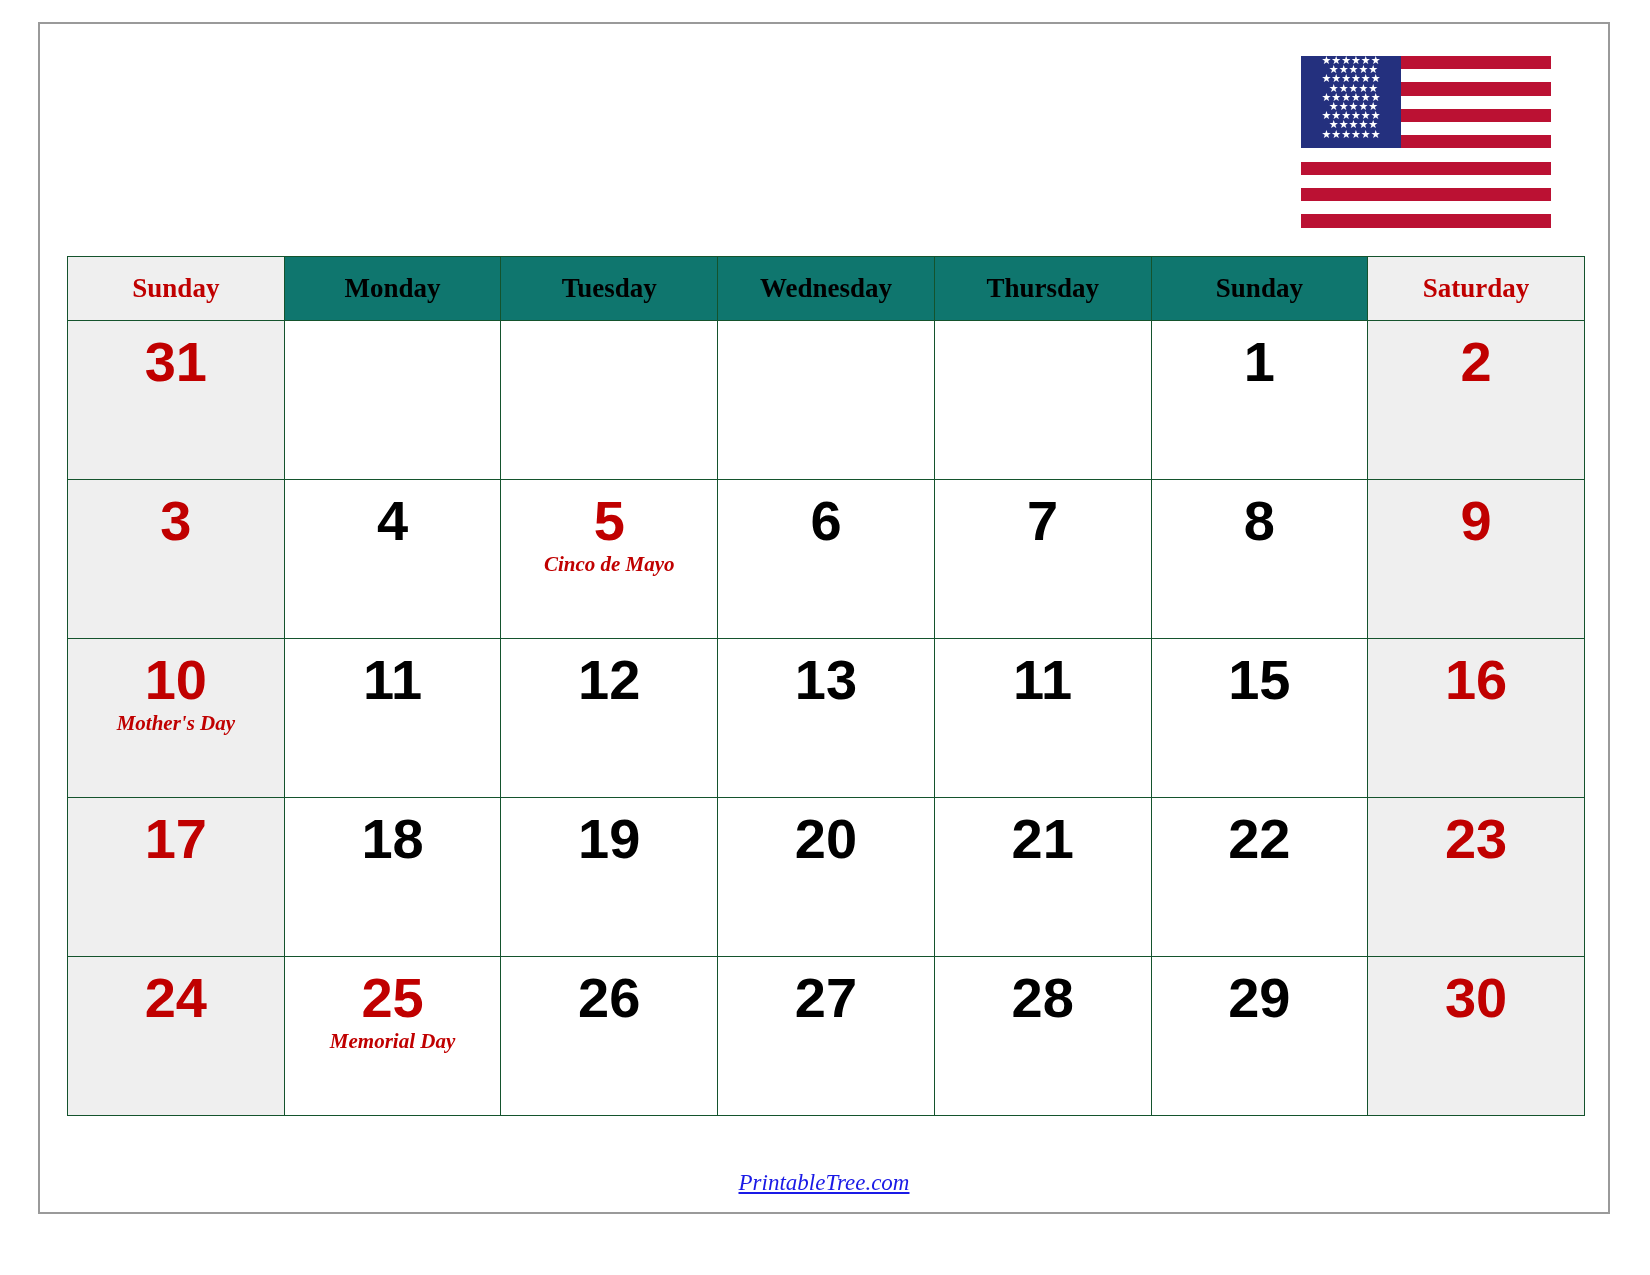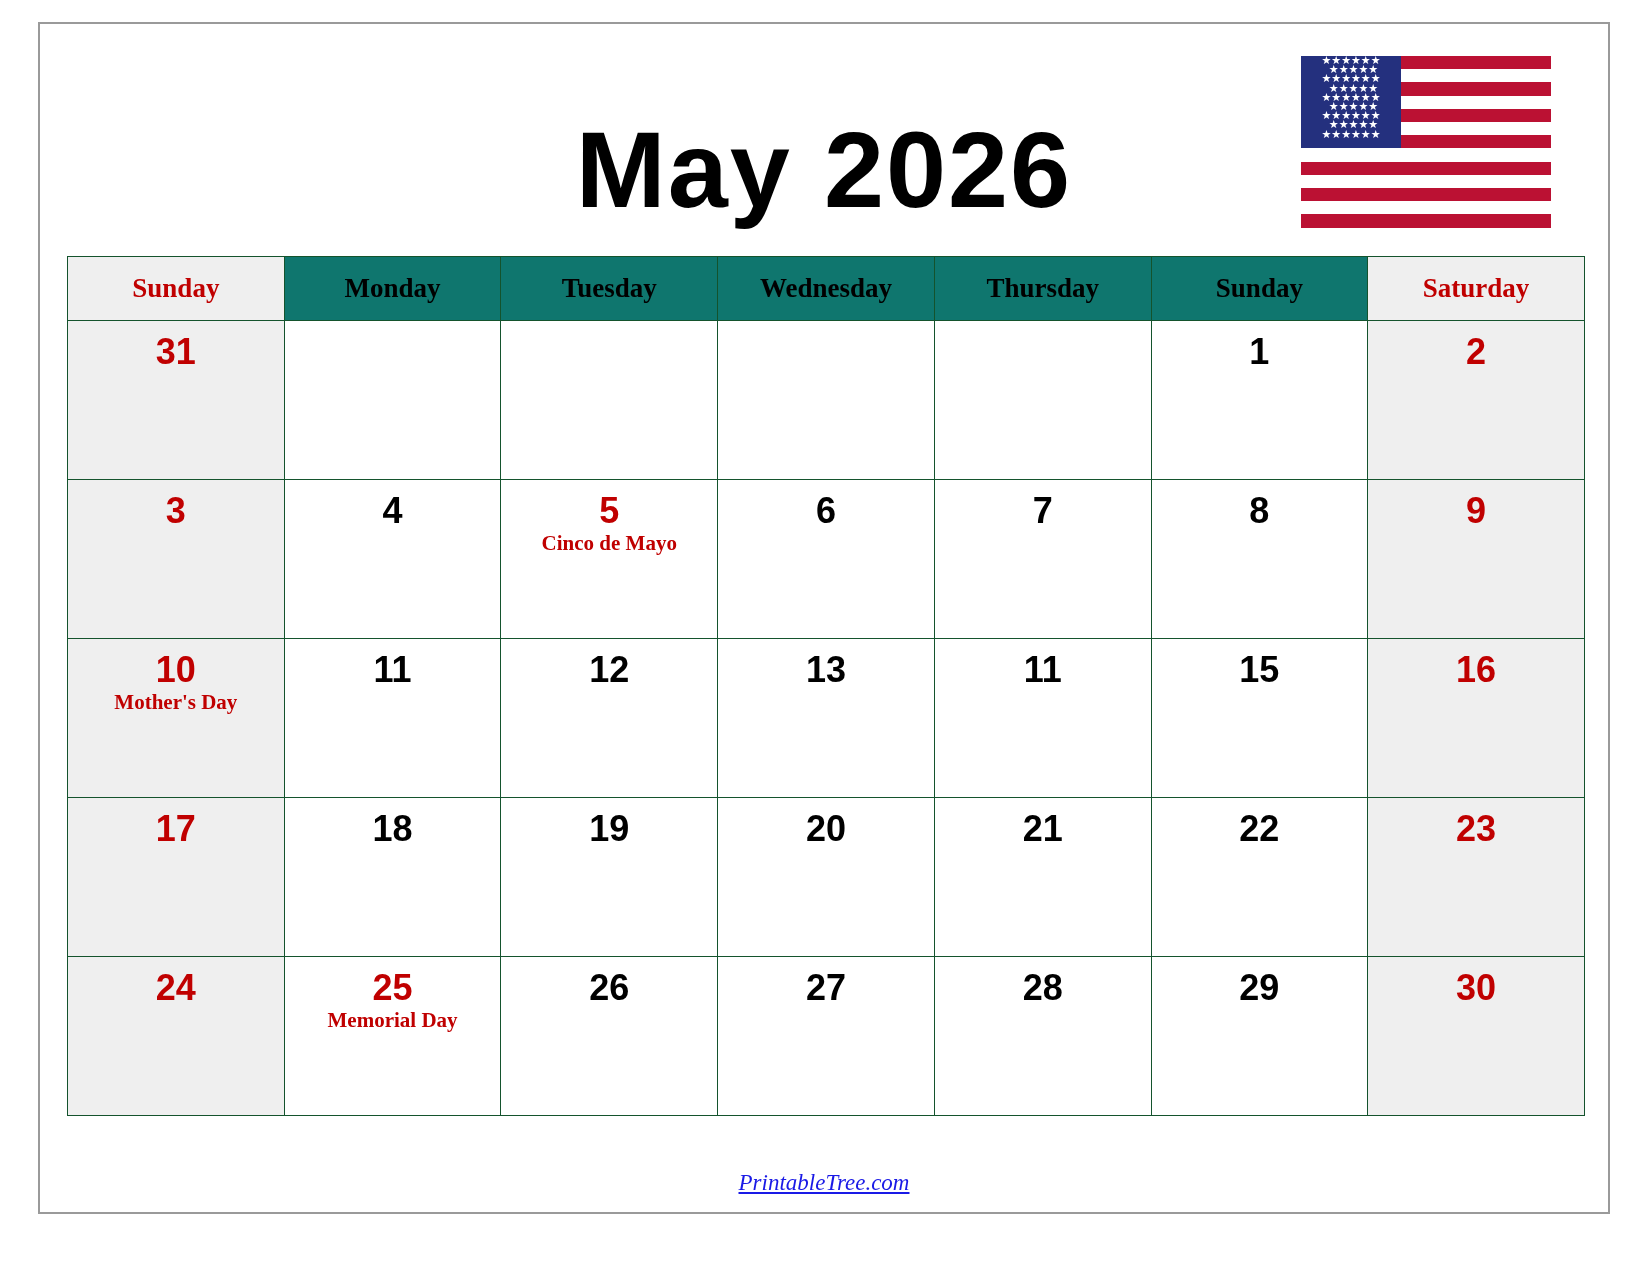--- a/index.html
+++ b/index.html
@@ -123,37 +123,38 @@
     background: #efefef;
   }
   .cal td {
     height: 159px;
     vertical-align: top;
     background: #ffffff;
   }
   .daynum {
     display: block;
     text-align: center;
-    font-size: 36px;
+    font-size: 56px;
     font-weight: bold;
     font-family: "Liberation Sans", sans-serif;
     color: #000000;
     padding-top: 12px;
     line-height: 1.05;
   }
   .daynum.red { color: #c00000; }
   .event {
     display: block;
     text-align: center;
     font-size: 21px;
     font-weight: bold;
     font-family: "Liberation Serif", serif;
     color: #c00000;
     margin-top: 2px;
     line-height: 1.1;
+    font-style: italic;
   }
   .footer {
     position: absolute;
     left: 0;
     right: 0;
     bottom: 16px;
     text-align: center;
     font-style: italic;
   }
   .footer a {
@@ -162,21 +163,20 @@
     text-decoration: underline;
     font-family: "Liberation Serif", serif;
   }
 </style>
 </head>
 <body>
 
 <div class="page">
 
   <div class="header">
-    <div class="title">May 2026</div>
 
     <div class="flag">
       <div class="stripes"></div>
       <div class="canton"></div>
       <div class="stars">
         <div class="srow odd">★★★★★★</div>
         <div class="srow even">★★★★★</div>
         <div class="srow odd">★★★★★★</div>
         <div class="srow even">★★★★★</div>
         <div class="srow odd">★★★★★★</div>

